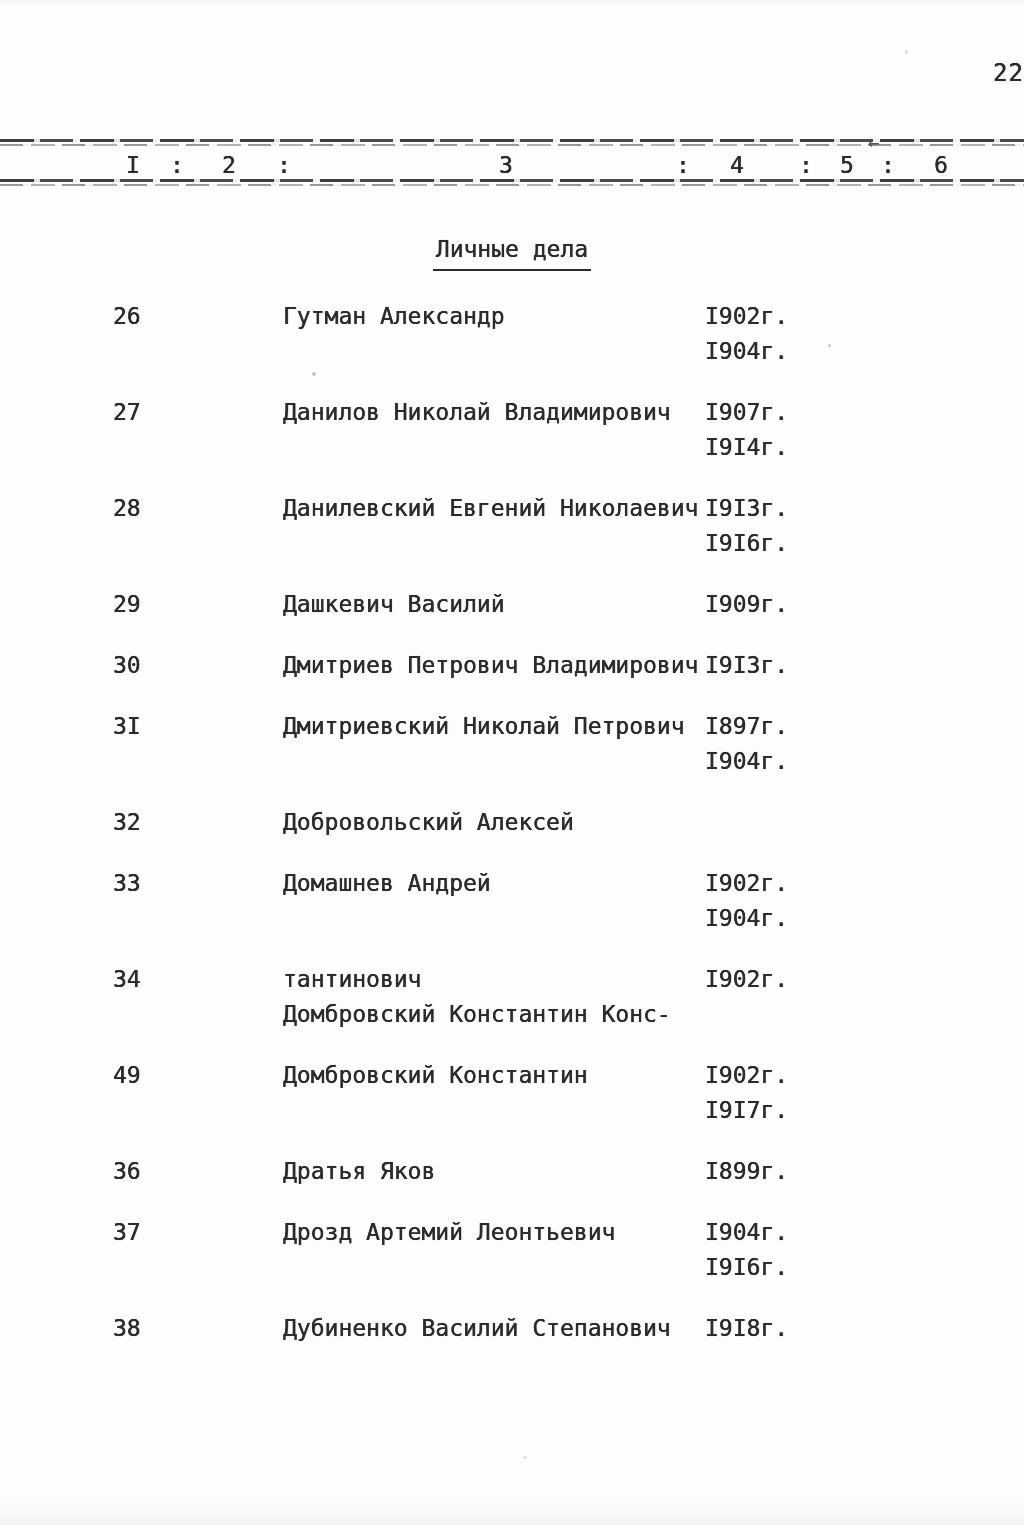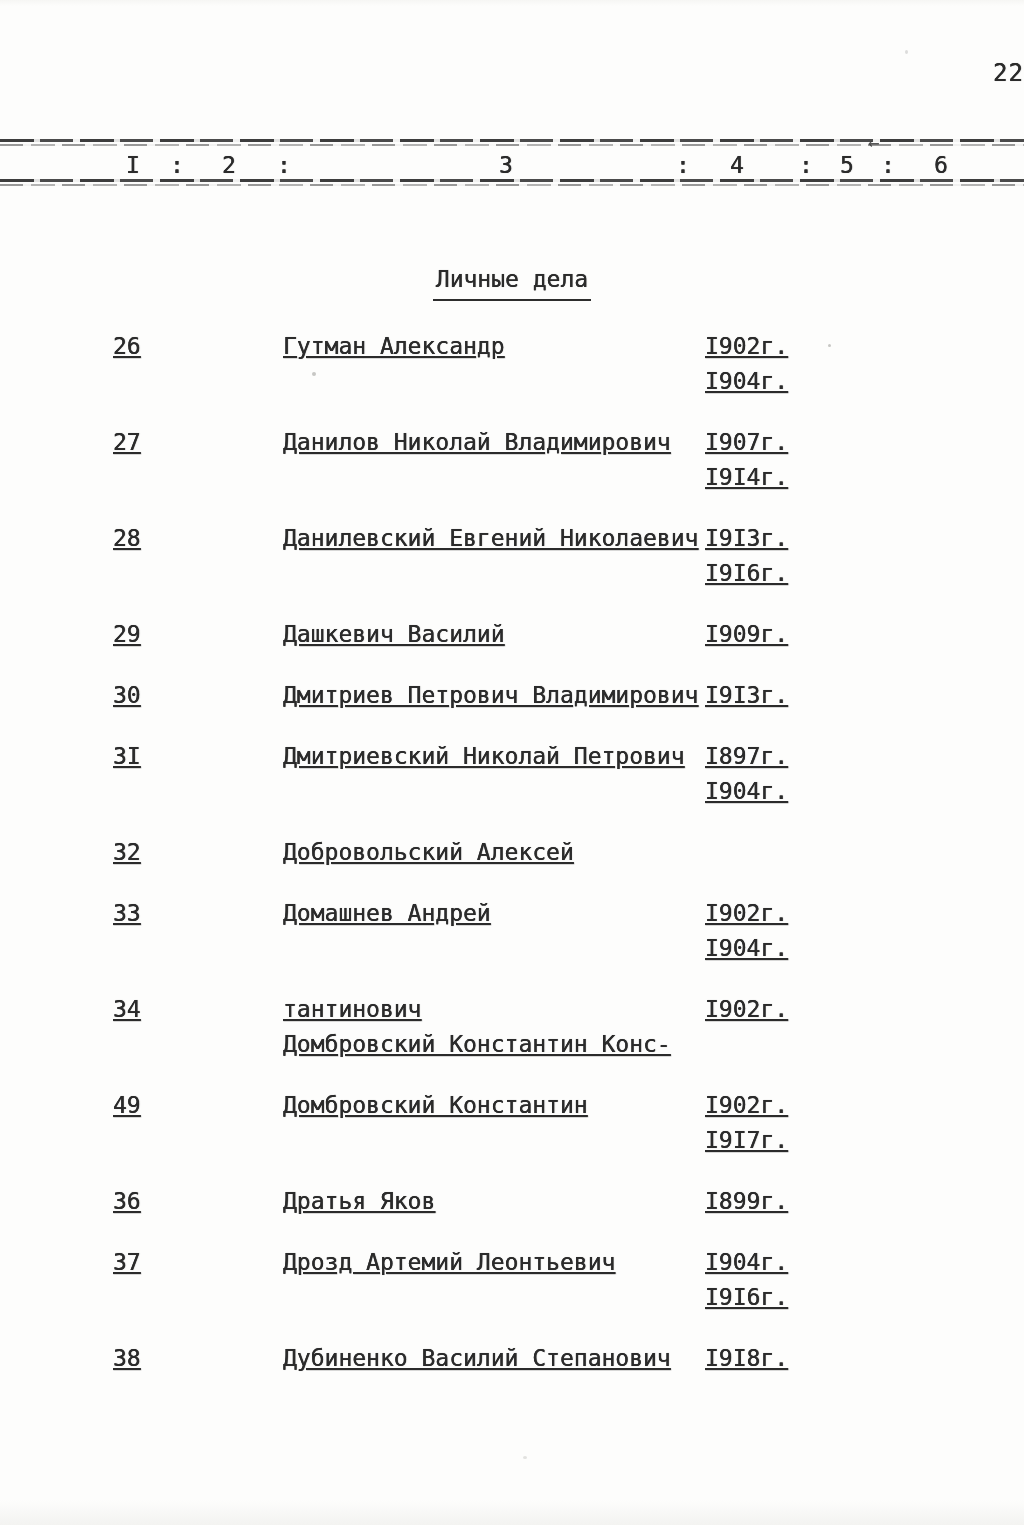--- a/index.html
+++ b/index.html
@@ -43,26 +43,26 @@
   .hc{
     position:absolute;transform:translateX(-50%);
     font-size:23px;line-height:34px;
   }
   .scan-arrow{
     position:absolute;top:-5px;left:868px;
     font-size:19px;color:#3a3a3a;opacity:.85;
   }
   
   .content{position:absolute;top:232px;left:0;width:1024px;}
-  .section-title-wrap{text-align:center;line-height:35px;margin-bottom:28px;margin-top:30px;}
+  .section-title-wrap{text-align:center;line-height:35px;margin-bottom:28px;}
   .section-title{
     display:inline-block;font-size:23px;
     border-bottom:2px solid #2d2d2d;padding:0 3px 2px;
   }
-  .entries{width:899px;text-decoration:underline;}
+  .entries{width:899px;}
   .entry{
     display:grid;
     grid-template-columns:170px 422px auto;
     padding-left:113px;
     margin-bottom:26px;
     font-size:23px;
   }
   .entry .line{line-height:35px;white-space:nowrap;}
   .speck{position:absolute;border-radius:50%;background:#c7c7c4;}
   .s1{width:4px;height:4px;left:312px;top:372px;}

